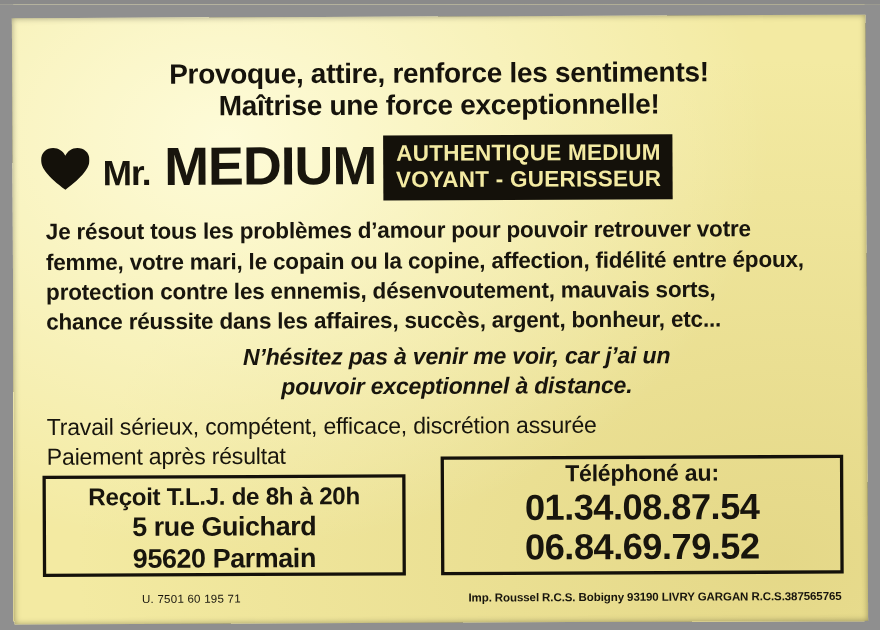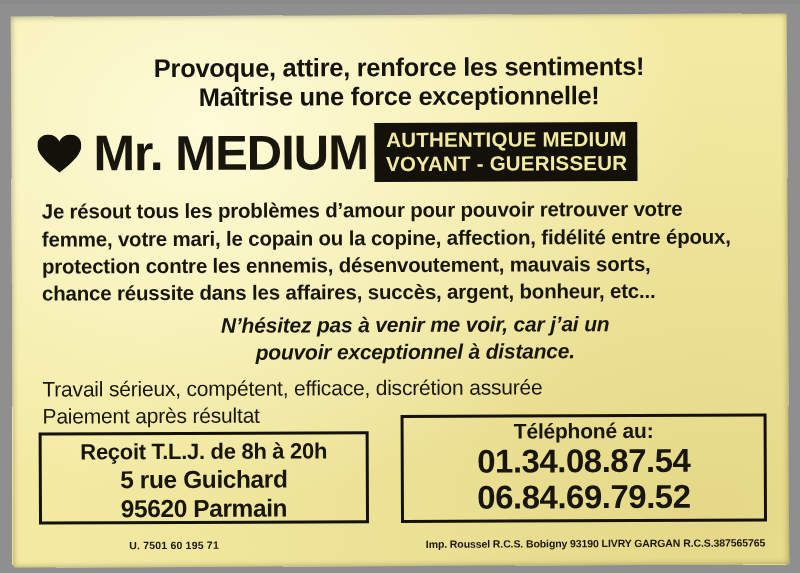--- a/index.html
+++ b/index.html
@@ -84,21 +84,21 @@
   }
   .heart svg { display:block; }
   .name {
     font-weight: bold;
     font-size: 49px;
     letter-spacing: -1px;
     line-height: 1;
     white-space: nowrap;
     margin-top: 2px;
   }
-  .name .mr { font-size: 50px; }
+  .name .mr { font-size: 32px; }
   .titlebox {
     background: #14110a;
     color: #f3eaa2;
     font-weight: bold;
     font-size: 20.5px;
     line-height: 1.18;
     letter-spacing: 0.2px;
     padding: 5px 10px 6px 12px;
     margin-left: 6px;
     margin-top: 4px;
@@ -184,21 +184,21 @@
     font-size: 33px;
     letter-spacing: -0.5px;
     line-height: 1.1;
   }
 
   .footer-left {
     position: absolute;
     left: 116px;
     bottom: 16px;
     font-size: 10.5px;
-    font-weight: bold;
+    font-weight: normal;
     letter-spacing: 0.2px;
   }
   .footer-right {
     position: absolute;
     right: 24px;
     bottom: 16px;
     font-size: 10.5px;
     font-weight: bold;
     letter-spacing: -0.1px;
   }

